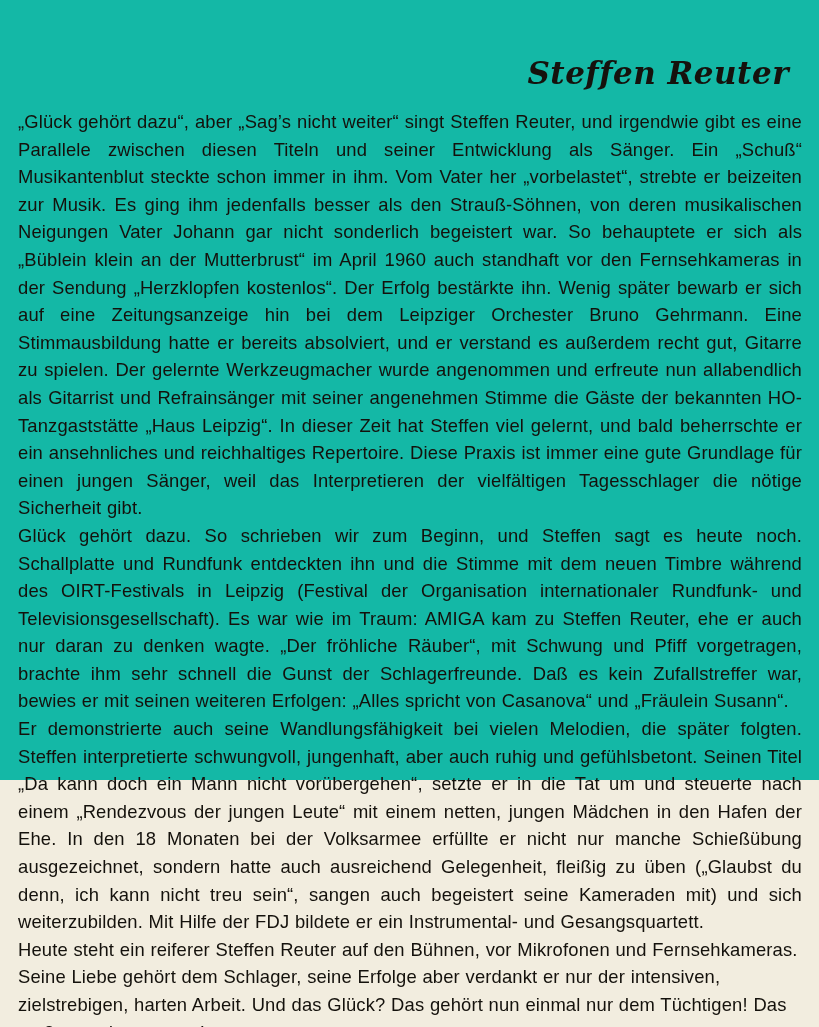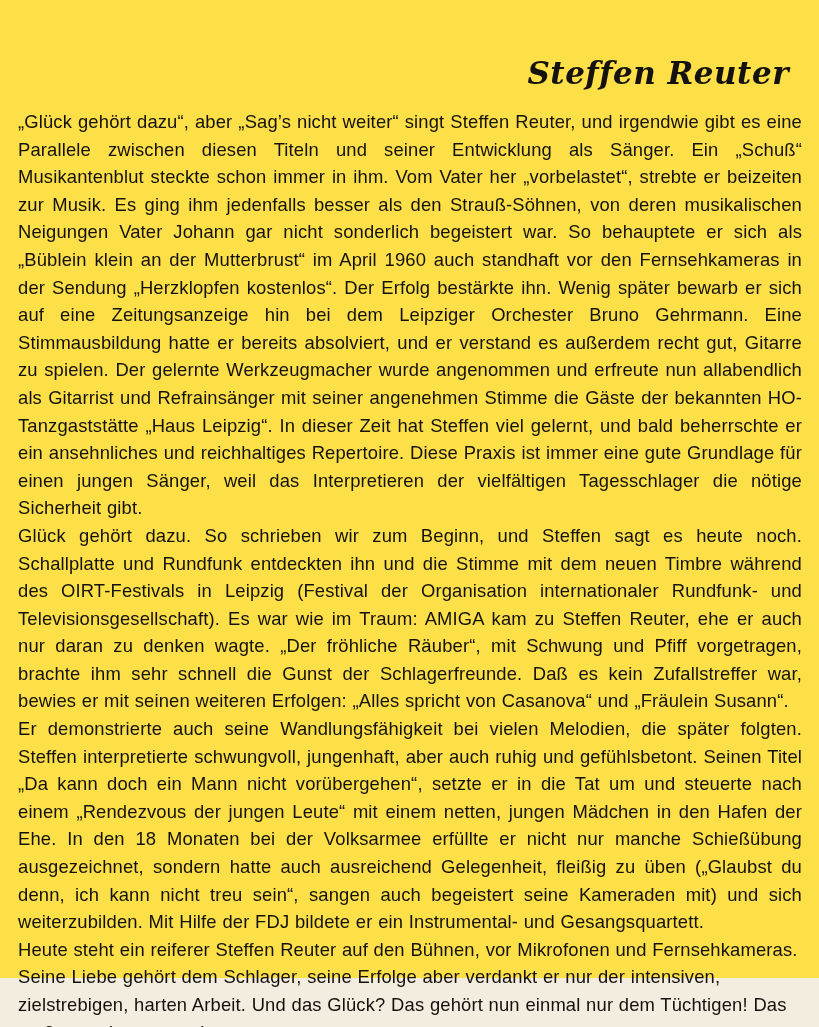--- a/index.html
+++ b/index.html
@@ -9,24 +9,24 @@
   body {
     width: 819px;
     height: 1027px;
     background: #f2eddf;
     font-family: "Liberation Sans", sans-serif;
     overflow: hidden;
   }
   .page {
     position: relative;
     width: 819px;
-    height: 978px;
+    height: 780px;
     box-sizing: border-box;
     padding: 0;
-    background: #fde047;
+    background: #14b8a6;
   }
   .title {
     position: absolute;
     top: 34px;
     right: 30px;
     font-family: "DejaVu Serif", serif;
     font-style: italic;
     font-size: 31px;
     letter-spacing: 0.5px;
     color: #15120d;

